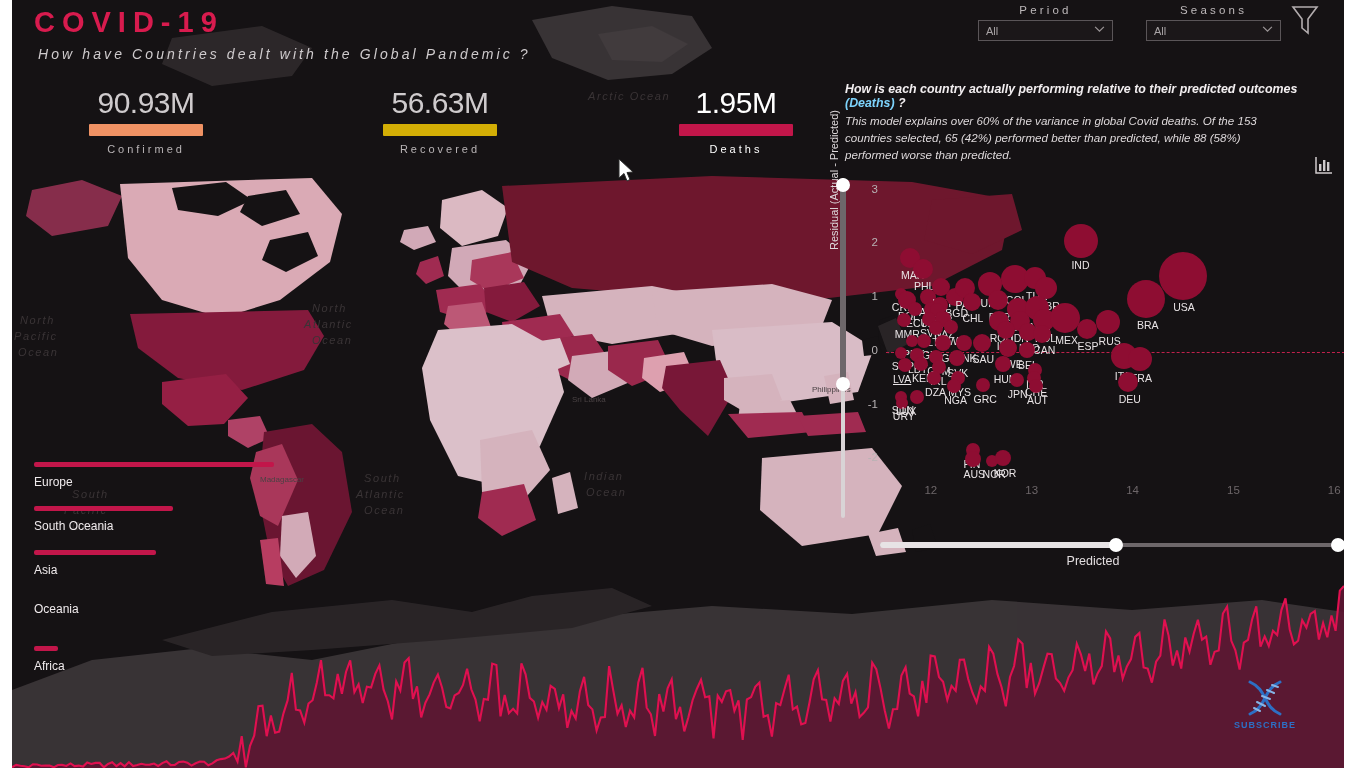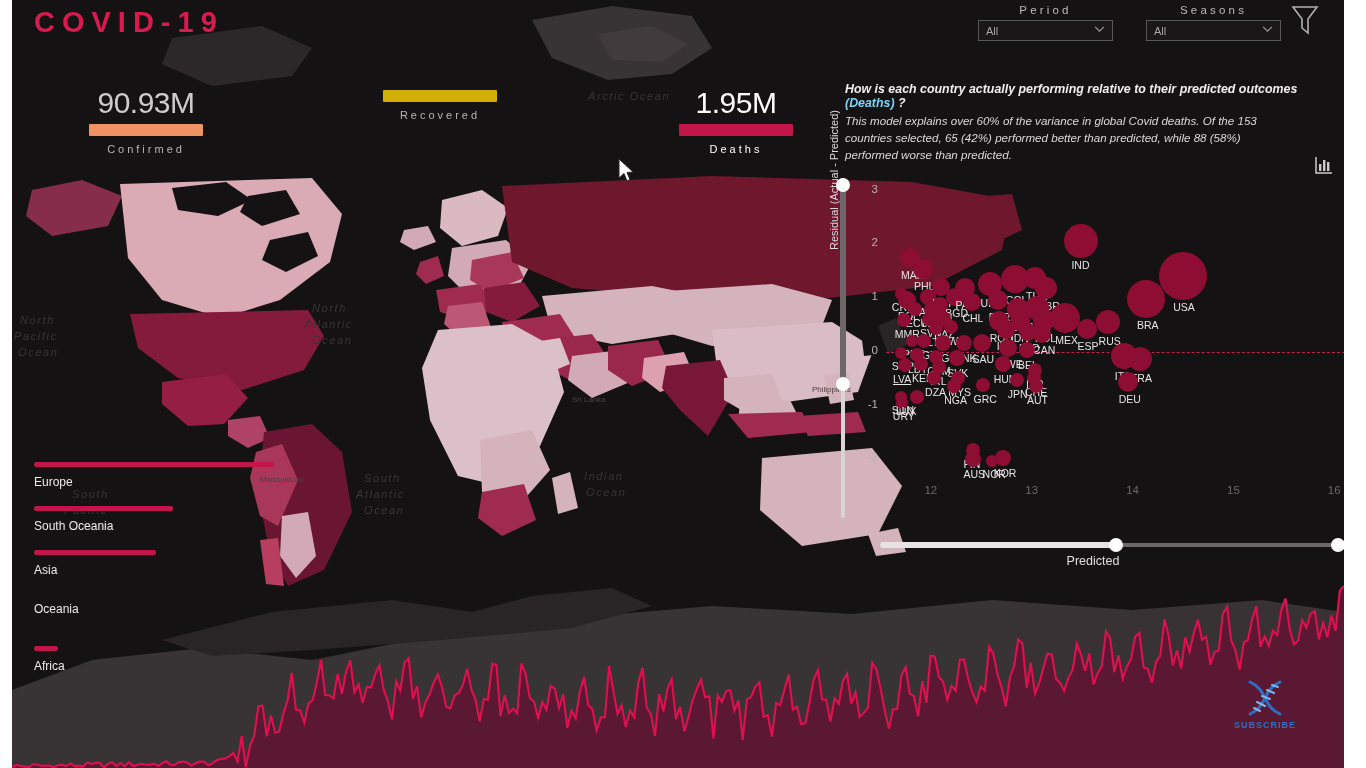--- a/index.html
+++ b/index.html
@@ -190,28 +190,30 @@
         </g>
         <g fill="#4a4244" font-family="Liberation Sans, sans-serif" font-size="8">
           <text x="560" y="402">Sri Lanka</text>
           <text x="248" y="482">Madagascar</text>
           <text x="800" y="392">Philippines</text>
         </g>
       </svg>
     </div>
 
     <div class="title">COVID-19</div>
+    <div class="subtitle">How have Countries dealt with the Global Pandemic ?</div>
 
     <div class="kpi" style="left:50px;top:86px;width:168px;">
       <div class="num">90.93M</div>
       <div class="bar" style="width:114px;background:#ef9264;"></div>
       <div class="lbl">Confirmed</div>
     </div>
 
     <div class="kpi" style="left:344px;top:86px;width:168px;">
+      <div class="num">56.63M</div>
       <div class="bar" style="width:114px;background:#d3ae05;"></div>
       <div class="lbl">Recovered</div>
     </div>
 
     <div class="kpi deaths" style="left:640px;top:86px;width:168px;">
       <div class="num">1.95M</div>
       <div class="bar" style="width:114px;background:#c2164a;"></div>
       <div class="lbl">Deaths</div>
     </div>
 

